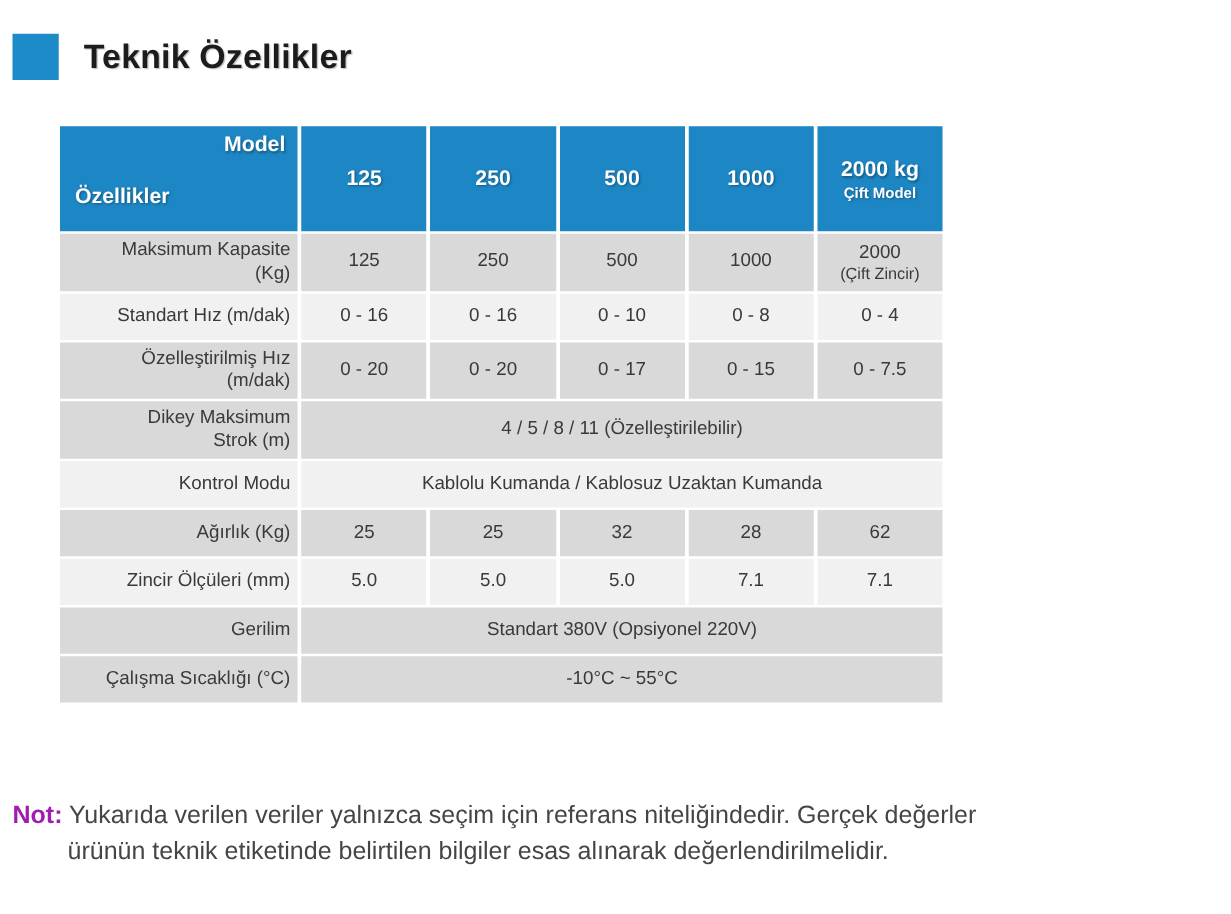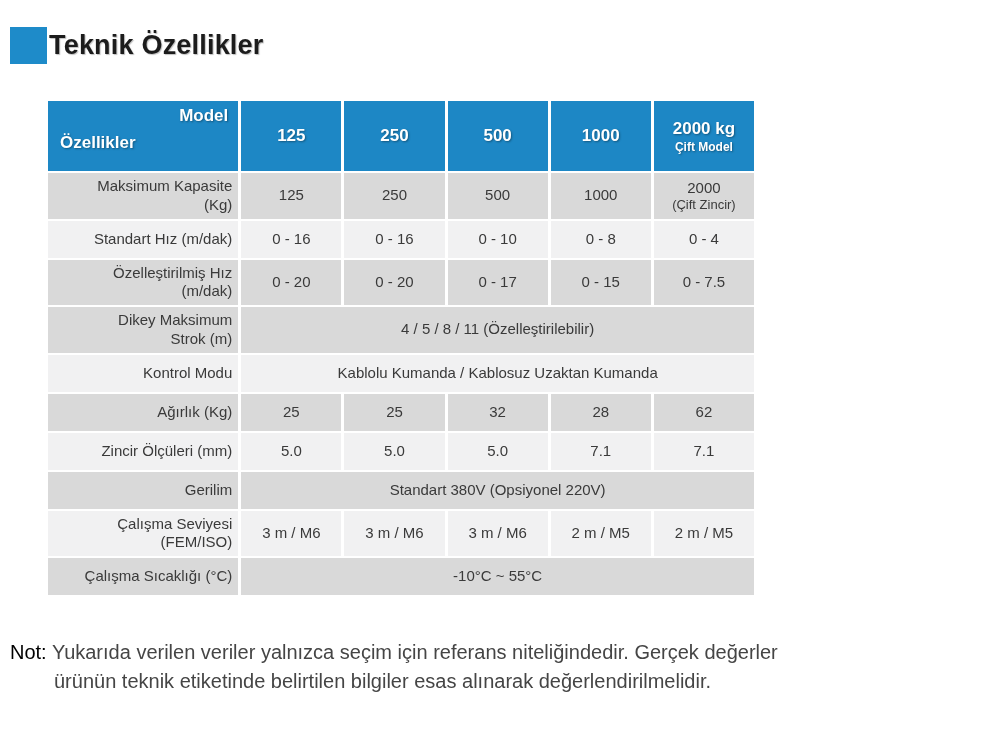--- a/index.html
+++ b/index.html
@@ -12,21 +12,21 @@
   *{box-sizing:border-box;margin:0;padding:0;}
   html,body{width:985px;height:731px;}
   body{
     background:#ffffff;
     font-family:"Liberation Sans", sans-serif;
     position:relative;
     overflow:hidden;
   }
   .title-block{
     position:absolute;left:10px;top:27px;
-    display:flex;align-items:center;gap:2px;
+    display:flex;align-items:center;gap:20px;
   }
   .accent-square{
     width:37px;height:37px;background:var(--accent);
     flex:0 0 auto;
   }
   .page-title{
     font-size:27px;font-weight:700;color:#1c1c1c;
     text-shadow:1px 1px 1px rgba(0,0,0,0.25);
     letter-spacing:0.2px;
   }
@@ -47,21 +47,21 @@
     vertical-align:middle;
     text-align:center;
     padding:4px 6px;
   }
   .spec-table th.corner{
     text-align:left;
     padding:5px 10px 18px 12px;
     vertical-align:middle;
   }
   .corner-top{text-align:right;font-size:17px;}
-  .corner-bottom{text-align:left;font-size:17px;margin-top:7px;}
+  .corner-bottom{text-align:left;font-size:17px;margin-top:21px;}
   .hdr-sub{font-size:12px;font-weight:700;margin-top:1px;}
   .spec-table td{
     color:var(--cell-text);
     font-size:15px;
     vertical-align:middle;
     text-align:center;
     height:37px;
     padding:4px 6px;
     line-height:1.25;
   }
@@ -73,21 +73,21 @@
     white-space:pre-line;
   }
   td .subline{font-size:13px;line-height:1.2;text-align:center;}
   .note{
     position:absolute;left:10px;top:638px;width:952px;
     font-size:20px;color:#454545;
     line-height:1.46;
     padding-left:44px;
     text-indent:-44px;
   }
-  .note-label{font-weight:400;color:#000000;}
+  .note-label{font-weight:700;color:#a21caf;}
   .note-text{white-space:pre-line;}
 </style>
 </head>
 <body>
 
 <div class="title-block">
   <div class="accent-square"></div>
   <div class="page-title">Teknik Özellikler</div>
 </div>
 
@@ -222,39 +222,20 @@
         <td>
           <div>7.1</div>
         </td>
       </tr>
       <tr class="dark">
         <td class="label-cell">Gerilim</td>
         <td colspan="5">
           <div>Standart 380V (Opsiyonel 220V)</div>
         </td>
       </tr>
-      <tr class="light">
-        <td class="label-cell">Çalışma Seviyesi
-(FEM/ISO)</td>
-        <td>
-          <div>3 m / M6</div>
-        </td>
-        <td>
-          <div>3 m / M6</div>
-        </td>
-        <td>
-          <div>3 m / M6</div>
-        </td>
-        <td>
-          <div>2 m / M5</div>
-        </td>
-        <td>
-          <div>2 m / M5</div>
-        </td>
-      </tr>
       <tr class="dark">
         <td class="label-cell">Çalışma Sıcaklığı (°C)</td>
         <td colspan="5">
           <div>-10°C ~ 55°C</div>
         </td>
       </tr>
     </tbody>
 </table>
 
 <p class="note"><span class="note-label">Not:</span> <span class="note-text">Yukarıda verilen veriler yalnızca seçim için referans niteliğindedir. Gerçek değerler

